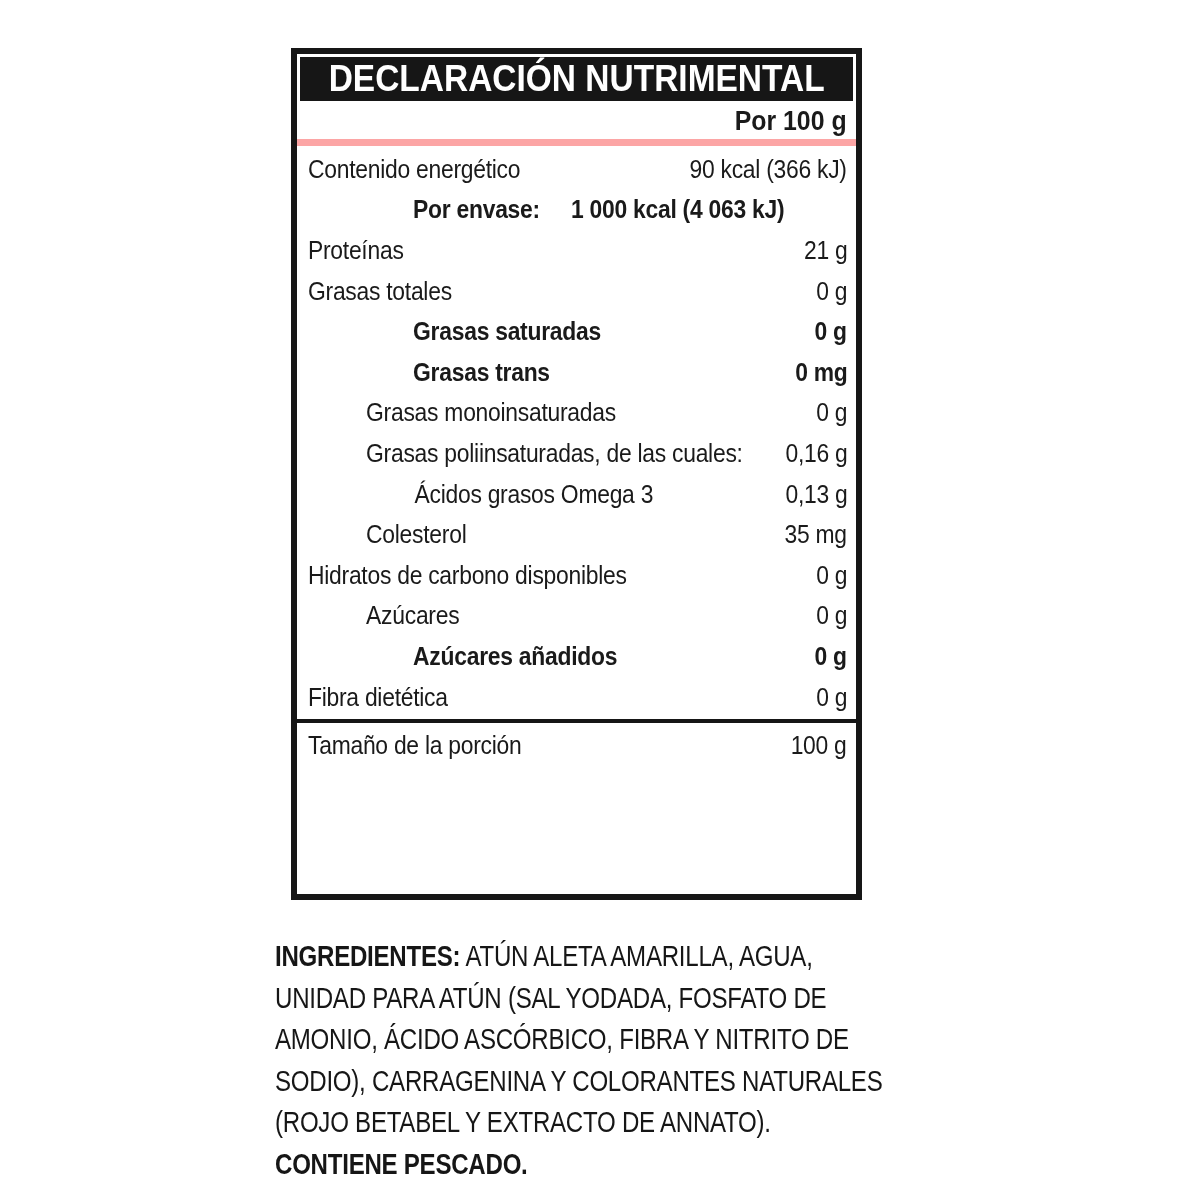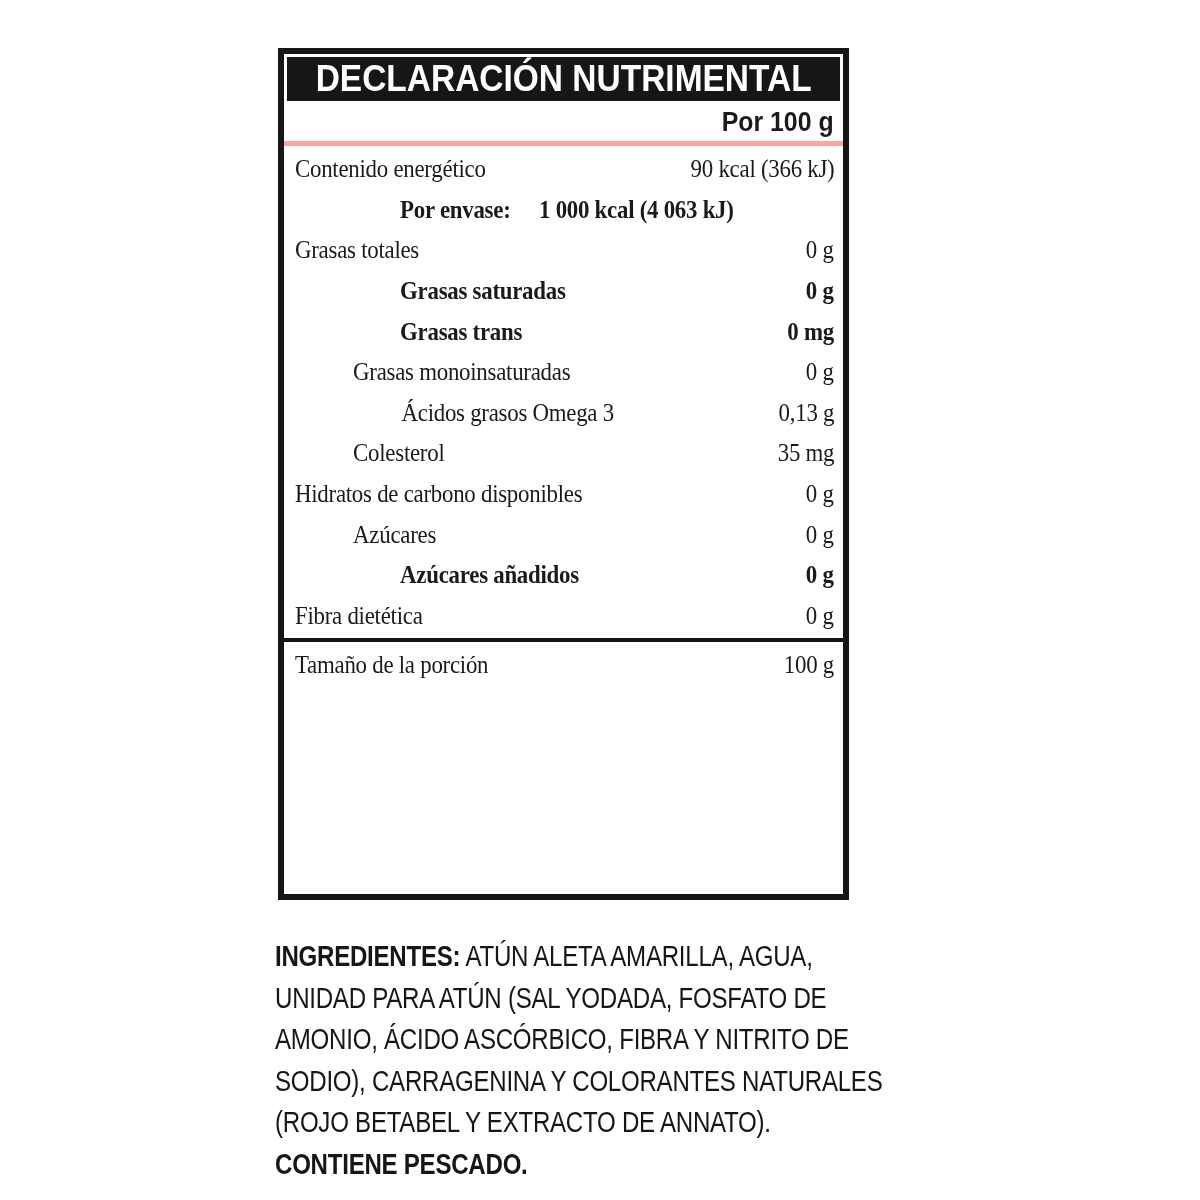--- a/index.html
+++ b/index.html
@@ -9,21 +9,21 @@
     background: #ffffff;
     font-family: "Liberation Sans", sans-serif;
     color: #1a1a1a;
     overflow: hidden;
   }
   .page { position: relative; width: 1200px; height: 1200px; background: #fff; }
 
   
   .panel {
     position: absolute;
-    left: 278px; top: 48px;
+    left: 291px; top: 48px;
     width: 571px; height: 852px;
     border: 6px solid #161616;
     background: #fff;
   }
   .titlebar {
     height: 50px;
     background: #161616;
     border: 3px solid #ffffff;
     display: flex; align-items: center; justify-content: center;
     overflow: hidden;
@@ -33,32 +33,31 @@
     font-weight: bold;
     font-size: 36px;
     letter-spacing: 0px;
     white-space: nowrap;
     transform: scaleX(0.93);
   }
   .per-row {
     height: 42px;
     display: flex; align-items: center; justify-content: flex-end;
     padding: 0 9px;
-    border-bottom: 5px solid #fca5a5;
+    border-bottom: 7px solid #fca5a5;
   }
   .per-row .val { font-weight: bold; font-size: 27px; transform: scaleX(0.92); transform-origin: 100% 50%; white-space: nowrap; }
 
   .rows { padding: 3px 0 2px 0; }
   .row {
     height: 40.6px;
     display: flex; align-items: center;
     padding: 0 9px 0 11px;
     font-size: 26px;
     letter-spacing: -0.3px;
-    font-family: Liberation Serif, serif;
   }
   .row .lbl {
     flex: 1 1 auto; min-width: 0;
     white-space: nowrap;
     transform: scaleX(0.88); transform-origin: 0 50%;
   }
   .row .val {
     flex: 0 0 auto;
     margin-left: auto;
     white-space: nowrap;
@@ -107,20 +106,24 @@
       <div class="row">
         <span class="lbl">Contenido energético</span>
         <span class="val">90 kcal (366 kJ)</span>
       </div>
 
       <div class="row inline bold ind1">
         <span class="lbl">Por envase:</span>
         <span class="val">1 000 kcal (4 063 kJ)</span>
       </div>
 
+      <div class="row">
+        <span class="lbl">Proteínas</span>
+        <span class="val">21 g</span>
+      </div>
 
       <div class="row">
         <span class="lbl">Grasas totales</span>
         <span class="val">0 g</span>
       </div>
 
       <div class="row bold ind1">
         <span class="lbl">Grasas saturadas</span>
         <span class="val">0 g</span>
       </div>
@@ -128,20 +131,24 @@
       <div class="row bold ind1">
         <span class="lbl">Grasas trans</span>
         <span class="val">0 mg</span>
       </div>
 
       <div class="row ind1">
         <span class="lbl">Grasas monoinsaturadas</span>
         <span class="val">0 g</span>
       </div>
 
+      <div class="row ind1">
+        <span class="lbl">Grasas poliinsaturadas, de las cuales:</span>
+        <span class="val">0,16 g</span>
+      </div>
 
       <div class="row ind2">
         <span class="lbl">Ácidos grasos Omega 3</span>
         <span class="val">0,13 g</span>
       </div>
 
 
       <div class="row ind1">
         <span class="lbl">Colesterol</span>
         <span class="val">35 mg</span>

